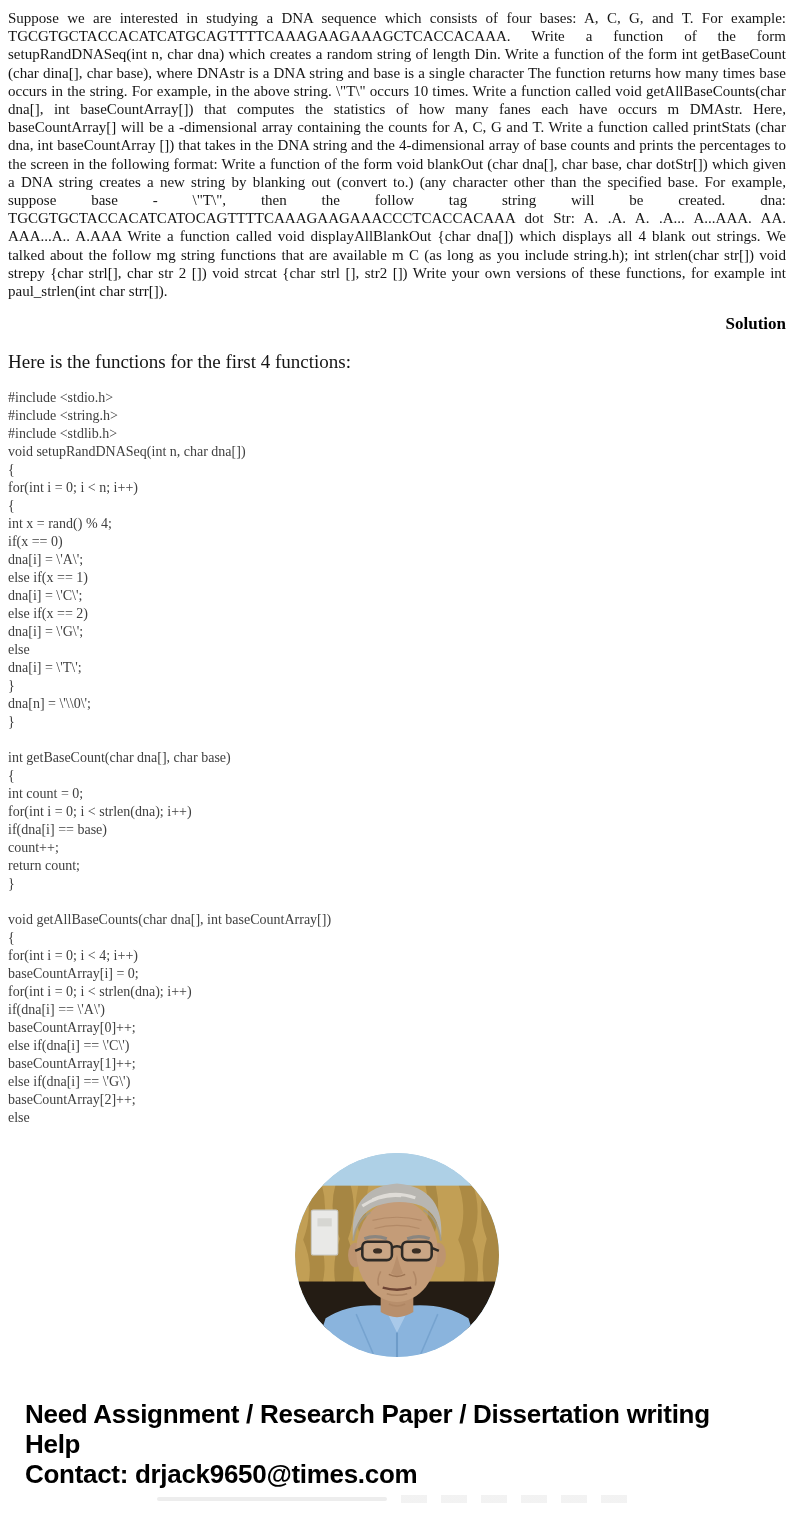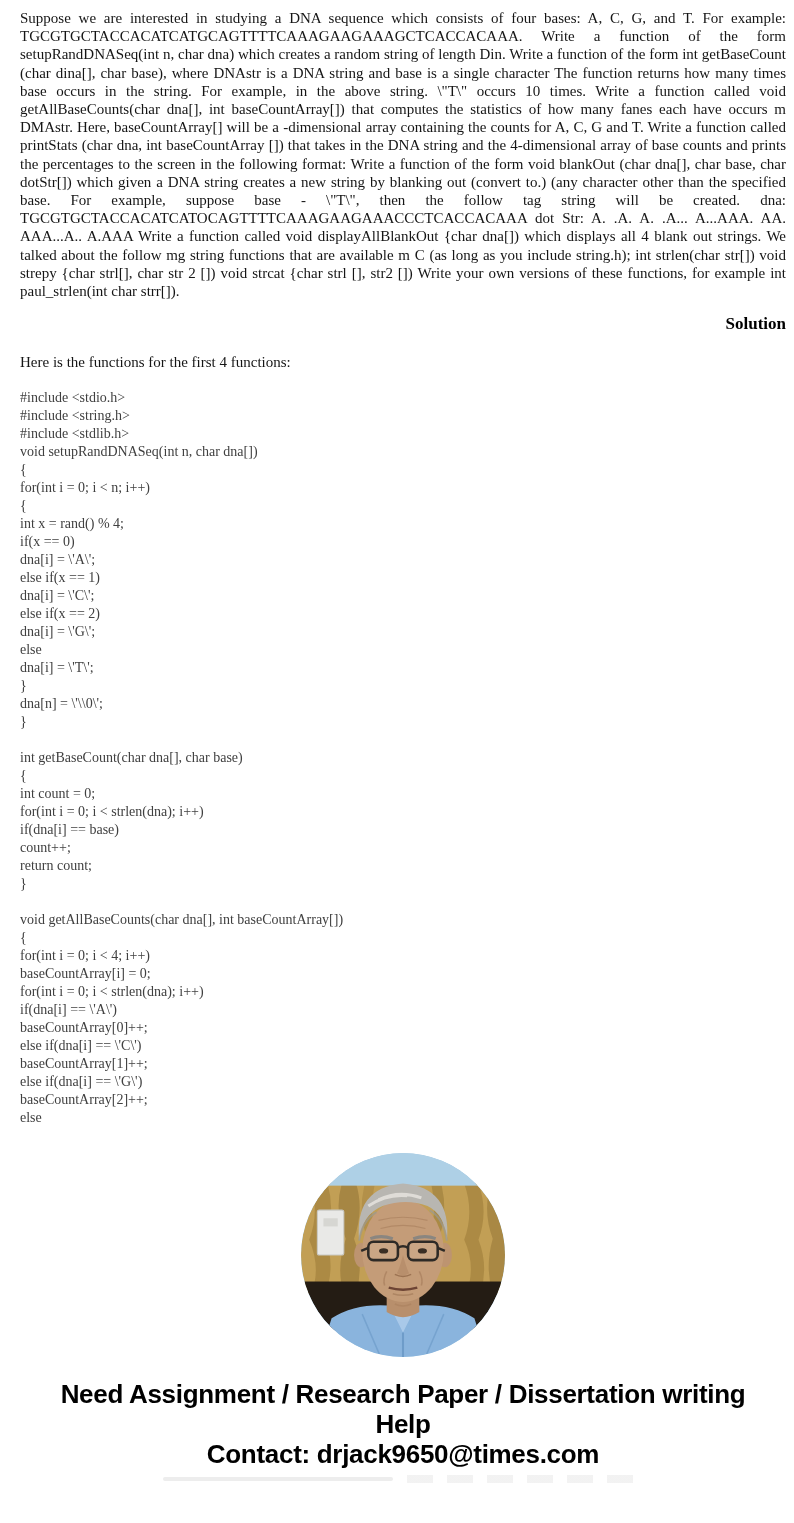--- a/index.html
+++ b/index.html
@@ -9,41 +9,41 @@
   }
   body {
     width: 794px;
     font-family: "Liberation Serif", serif;
     color: #111111;
   }
   .page {
     box-sizing: border-box;
     width: 794px;
     min-height: 1523px;
-    padding: 9px 8px 20px 20px;
+    padding: 9px 8px 20px 8px;
     background: #ffffff;
   }
   .question {
     margin: 0;
     font-size: 15px;
     line-height: 18.2px;
     text-align: justify;
     color: #151515;
   }
   .solution-heading {
     margin: 14px 0 0 0;
     font-size: 17px;
     line-height: 20px;
     font-weight: bold;
     color: #000000;
     text-align: right;
   }
   .intro {
     margin: 19px 0 0 0;
-    font-size: 15px;
+    font-size: 19px;
     line-height: 18px;
     color: #151515;
   }
   pre.code-block {
     margin: 18px 0 0 0;
     font-family: "Liberation Serif", serif;
     font-size: 14px;
     line-height: 18px;
     white-space: pre;
     color: #404040;
@@ -55,22 +55,22 @@
   }
   .avatar {
     width: 204px;
     height: 204px;
     border-radius: 50%;
     overflow: hidden;
     background: #bcd6ea;
   }
   .avatar svg { display: block; }
   .footer {
-    margin-top: 22px;
-    text-align: center;
+    margin-top: 42px;
+    text-align: left;
     font-family: "Liberation Sans", sans-serif;
     font-weight: 700;
     font-size: 26px;
     line-height: 30px;
     letter-spacing: -0.3px;
     color: #000000;
   }
   .footer-help {
     max-width: 744px;
     margin: 0 auto;

